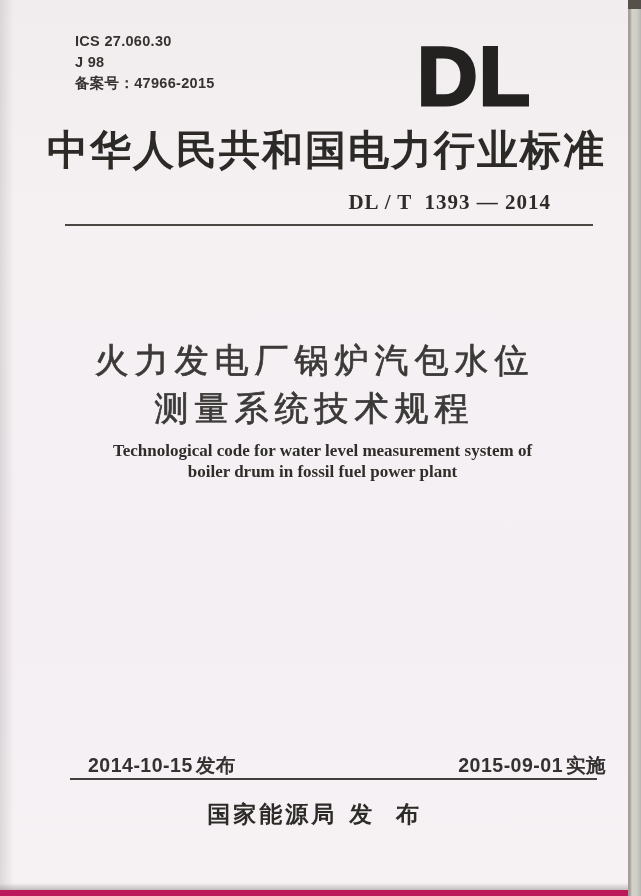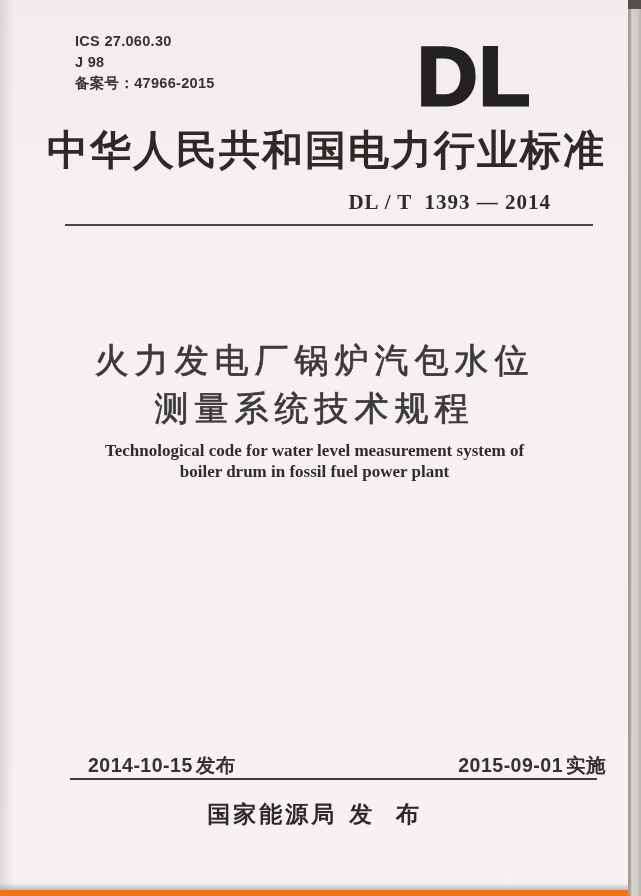--- a/index.html
+++ b/index.html
@@ -6,21 +6,21 @@
     margin: 0;
     padding: 0;
     background: #b8b6b0;
     font-family: "Liberation Sans", sans-serif;
   }
   .scan {
     position: relative;
     width: 641px;
     height: 896px;
     overflow: hidden;
-    background: #f97316;
+    background: #be185d;
   }
   
   .page {
     position: absolute;
     left: 0; top: 0;
     width: 629px;
     height: 890px;
     background: linear-gradient(180deg, #f1edee 0%, #f5f1f3 25%, #f4eff3 70%, #f6f2f4 100%);
   }
   .page::before { 
@@ -116,21 +116,21 @@
     text-align: center;
     font-size: 34px;
     font-weight: 400;
     letter-spacing: 6px;
     line-height: 48px;
     color: #3b3a38;
     -webkit-text-stroke: 0.7px #3b3a38;
   }
   .doc-title-en {
     position: absolute;
-    left: 0; top: 440px;
+    left: 8px; top: 440px;
     width: 629px;
     text-align: center;
     font-family: "Liberation Serif", serif;
     font-size: 17px;
     font-weight: 700;
     line-height: 21px;
     color: #2f2d2a;
   }
   .dates-row {
     position: absolute;

